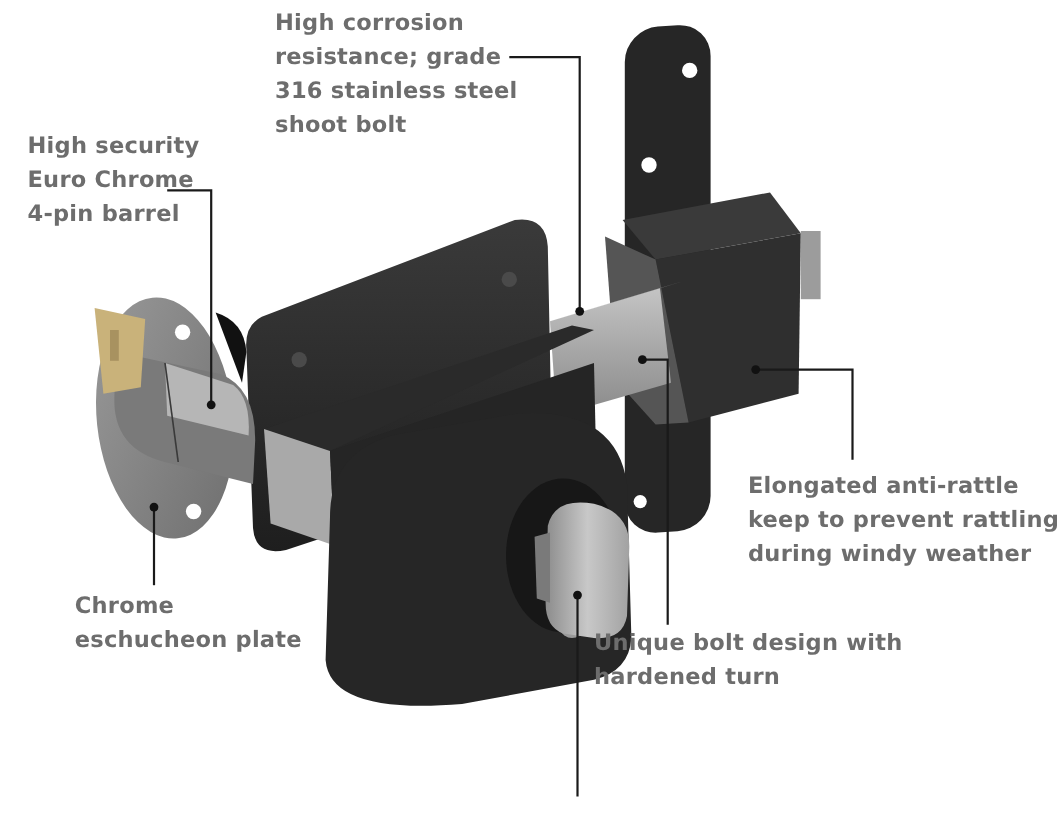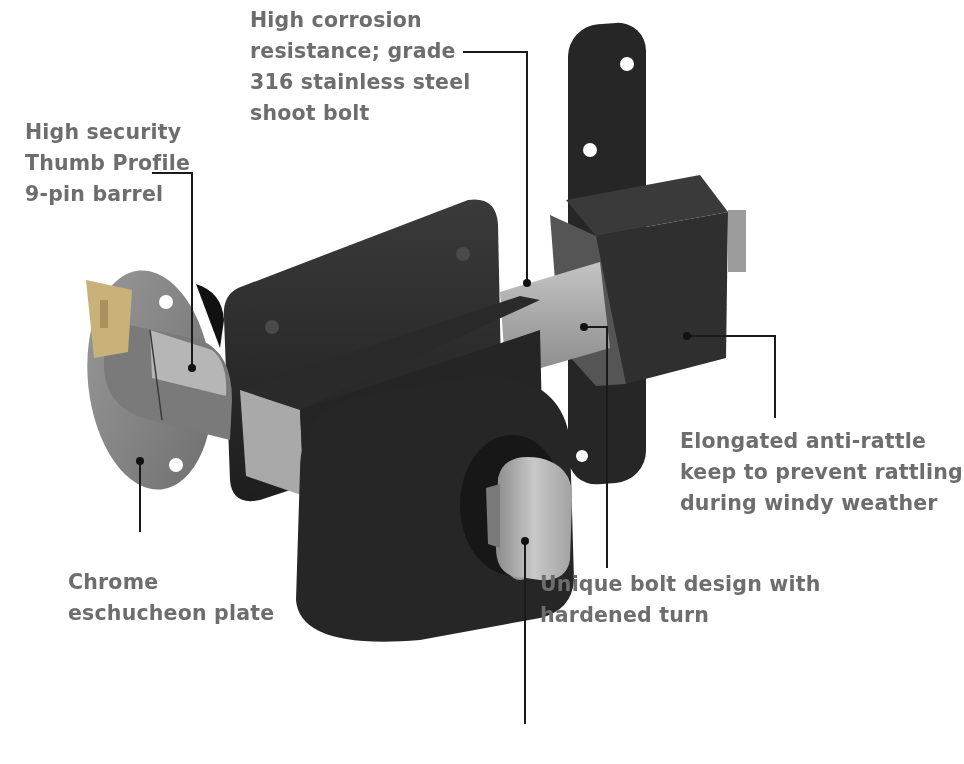--- a/index.html
+++ b/index.html
@@ -105,41 +105,41 @@
       <circle cx="527" cy="283" r="4"></circle>
       <circle cx="687" cy="336" r="4"></circle>
       <circle cx="584" cy="327" r="4"></circle>
       <circle cx="140" cy="461" r="4"></circle>
       <circle cx="525" cy="541" r="4"></circle>
     </g>
   </svg>
 
   <div class="callout" style="left:6px; top:117px;margin-left:19px;">
     <span>High security</span>
-    <span>Thumb Profile</span>
-    <span>9-pin barrel</span>
+    <span>Euro Chrome</span>
+    <span>4-pin barrel</span>
   </div>
 
   <div class="callout" style="left:250px; top:5px;">
     <span>High corrosion</span>
     <span>resistance; grade</span>
     <span>316 stainless steel</span>
     <span>shoot bolt</span>
   </div>
 
   <div class="callout" style="left:680px; top:426px;">
     <span>Elongated anti-rattle</span>
     <span>keep to prevent rattling</span>
     <span>during windy weather</span>
   </div>
 
   <div class="callout" style="left:540px; top:569px;">
     <span>Unique bolt design with</span>
     <span>hardened turn</span>
   </div>
 
-  <div class="callout" style="left:68px; top:535px;margin-top:32px;">
+  <div class="callout" style="left:68px; top:535px;">
     <span>Chrome</span>
     <span>eschucheon plate</span>
   </div>
 
 
 </div>
 
 </body></html>

